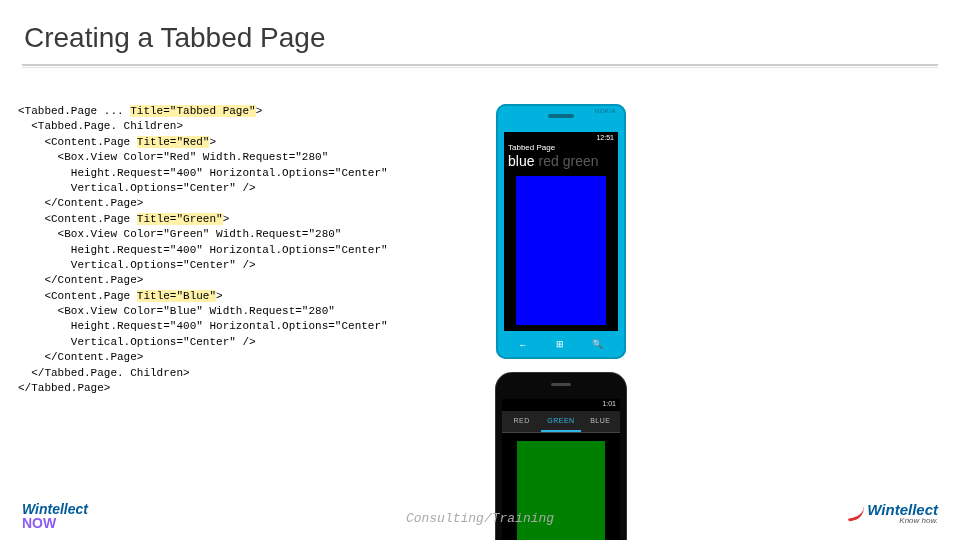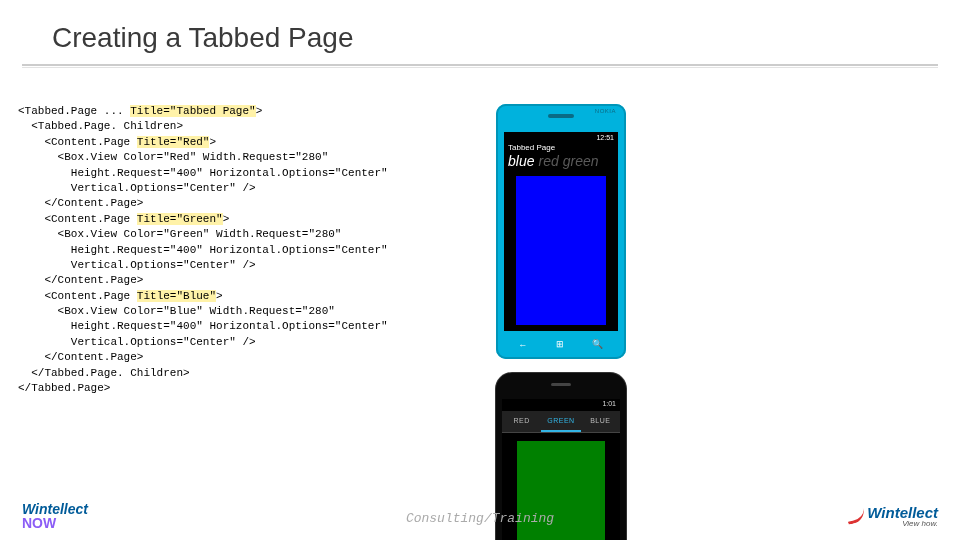--- a/index.html
+++ b/index.html
@@ -6,21 +6,20 @@
   body {
     width: 960px;
     height: 540px;
     font-family: "Segoe UI", Arial, sans-serif;
     background: #fff;
     position: relative;
     overflow: hidden;
   }
   .title-area {
     padding: 22px 0 4px 24px;
-    margin-left: 28px;
   }
   .title {
     font-size: 28px;
     font-weight: 300;
     color: #3a3a3a;
   }
   .title-rule {
     margin: 6px 22px 0 22px;
     height: 4px;
     border-top: 2px solid #ccc;
@@ -78,21 +77,20 @@
   .wp-status {
     color: #fff; font-size: 7px; text-align: right; padding: 2px 4px 0 0;
   }
   .wp-title {
     color: #fff; font-size: 8px; padding: 2px 4px 0 4px;
   }
   .wp-tabs {
     padding: 1px 4px 2px 4px;
     font-size: 14px;
     font-weight: 300;
-    font-style: italic;
   }
   .wp-tab-active { color: #fff; }
   .wp-tab-dim { color: #5a5a5a; margin-left: 4px; }
   .wp-content {
     position: absolute;
     top: 44px; left: 12px; right: 12px; bottom: 6px;
     background: #0000ff;
   }
   .wp-navbar {
     position: absolute;
@@ -202,21 +200,21 @@
     flex:1; text-align:center; font-size:7px; color:#888;
     padding-top:7px;
   }
   .ip-tab.active { color:#007aff; }
 
   
   .footer {
     position: absolute;
     left: 0; right: 0; bottom: 10px;
     display: flex;
-    align-items: center;
+    align-items: flex-start;
     justify-content: space-between;
     padding: 0 22px;
   }
   .logo-left {
     display: flex; flex-direction: column; line-height: 1;
     font-weight: 700;
   }
   .logo-left .l1 { color: #005b99; font-style: italic; font-size: 14px; }
   .logo-left .l2 { color: #8b5cf6; font-weight: 900; font-size: 14px; }
   .footer-mid {
@@ -330,15 +328,15 @@
 </div>
 
 <div class="footer">
   <div class="logo-left">
     <span class="l1">Wintellect</span>
     <span class="l2">NOW</span>
   </div>
   <div class="footer-mid">Consulting/Training</div>
   <div class="logo-right">
     <span class="r1"><span class="swoosh"></span><span>Wintellect</span></span>
-    <span class="r2">View how.</span>
+    <span class="r2">Know how.</span>
   </div>
 </div>
 
 </body></html>

